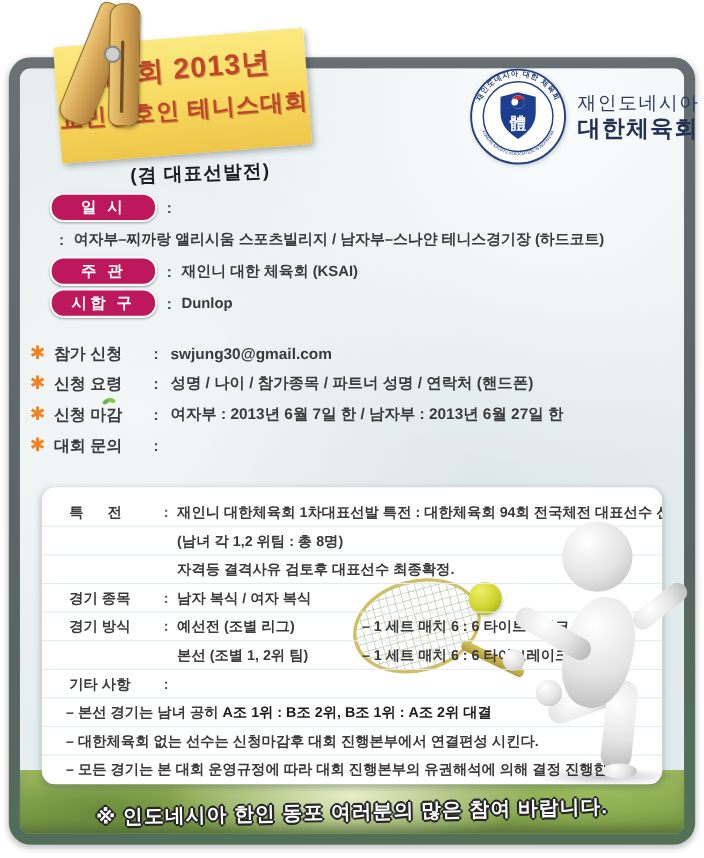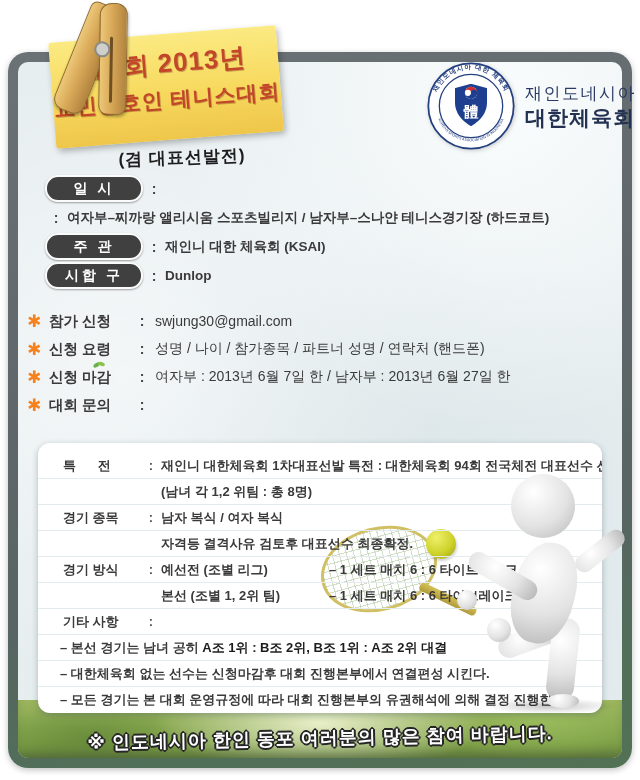--- a/index.html
+++ b/index.html
@@ -69,33 +69,33 @@
   
   .logo-group{position:absolute;left:427px;top:62px;z-index:4;display:flex;align-items:center;}
   .emblem{width:88px;height:88px;filter:drop-shadow(1px 1px 2px rgba(0,0,0,.2));}
   .org-text{margin-left:10px;line-height:24px;}
   .org-line1{font-size:17px;color:#2b3a63;letter-spacing:1.5px;font-weight:normal;}
   .org-line2{font-size:21px;color:#233152;letter-spacing:1px;font-weight:bold;}
   
   .info-rows{position:absolute;left:45px;top:177px;z-index:3;}
   .info-row{display:flex;align-items:center;margin-bottom:6px;height:23px;}
   .pill{
-    width:94px;height:23px;border-radius:13px;background:#404040;border:2px solid #fbfbfb;
+    width:94px;height:23px;border-radius:13px;background:#be185d;border:2px solid #fbfbfb;
     color:#ffffff;font-size:14px;font-weight:bold;letter-spacing:3px;text-align:center;line-height:23px;
     box-shadow:0 1px 2px rgba(0,0,0,.35);flex:0 0 auto;
   }
   .info-colon{width:22px;text-align:center;font-weight:bold;color:#444;font-size:14px;}
   .info-value{font-size:13.5px;font-weight:bold;color:#3a3a3a;white-space:nowrap;}
   
   .bullets{position:absolute;left:27px;top:312px;z-index:3;}
   .bullet-row{display:flex;align-items:center;margin-bottom:10px;height:18px;}
   .bullet-marker{color:#f5821f;font-size:17px;font-weight:bold;width:22px;}
   .bullet-label{font-size:14.5px;font-weight:bold;color:#3a3a3a;width:80px;white-space:pre;}
   .bullet-colon{width:26px;text-align:center;font-weight:bold;color:#444;font-size:14px;}
-  .bullet-value{font-size:14px;font-weight:normal;color:#3a3a3a;white-space:nowrap;}
+  .bullet-value{font-size:14px;font-weight:bold;color:#3a3a3a;white-space:nowrap;}
   .sprout{position:absolute;left:66px;top:49px;width:12px;height:10px;z-index:4;}
   .sprout i{position:absolute;display:block;width:7px;height:4px;background:#6ab04c;border-radius:60% 40%;}
   .sprout i:first-child{transform:rotate(-30deg);left:0;top:2px;}
   .sprout i:last-child{transform:rotate(25deg);left:5px;top:1px;background:#8bc34a;}
   
   .details-box{
     position:absolute;left:38px;top:443px;width:564px;height:270px;z-index:2;
     background:#ffffff;border-radius:12px;box-shadow:0 2px 6px rgba(80,100,105,.4);
     overflow:hidden;padding-top:10px;box-sizing:border-box;
   }
@@ -247,24 +247,24 @@
   <div class="racket-handle"></div>
   <div class="ball"></div>
 
   <div class="box-row">
     <span class="box-label">특      전</span><span class="box-colon">:</span><span>재인니 대한체육회 1차대표선발 특전 : 대한체육회 94회 전국체전 대표선수 선발</span>
   </div>
   <div class="box-row">
     <span class="box-label"></span><span class="box-colon"></span><span>(남녀 각 1,2 위팀 : 총 8명)</span>
   </div>
   <div class="box-row">
+    <span class="box-label"></span><span class="box-colon"></span><span>자격등 결격사유 검토후 대표선수 최종확정.</span>
+  </div>
+  <div class="box-row">
     <span class="box-label">경기 종목</span><span class="box-colon">:</span><span>남자 복식 / 여자 복식</span>
-  </div>
-  <div class="box-row">
-    <span class="box-label"></span><span class="box-colon"></span><span>자격등 결격사유 검토후 대표선수 최종확정.</span>
   </div>
   <div class="box-row">
     <span class="box-label">경기 방식</span><span class="box-colon">:</span><span class="c1">예선전 (조별 리그)</span><span>– 1 세트 매치 6 : 6 타이브레이크</span>
   </div>
   <div class="box-row">
     <span class="box-label"></span><span class="box-colon"></span><span class="c1">본선 (조별 1, 2위 팀)</span><span>– 1 세트 매치 6 : 6 타이브레이크</span>
   </div>
   <div class="box-row">
     <span class="box-label">기타 사항</span><span class="box-colon">:</span><span></span>
   </div>

